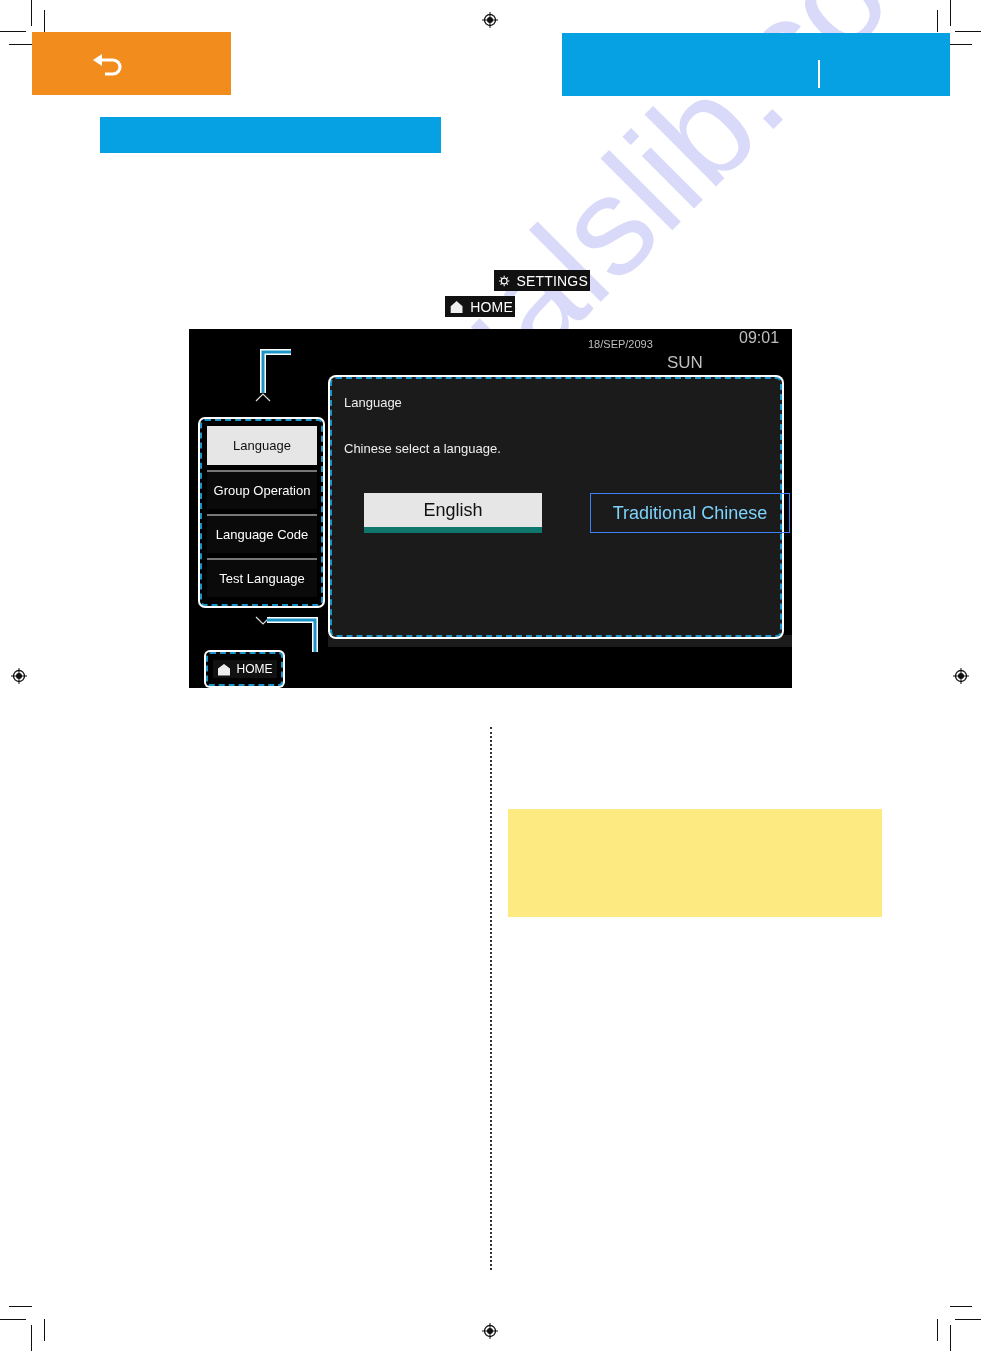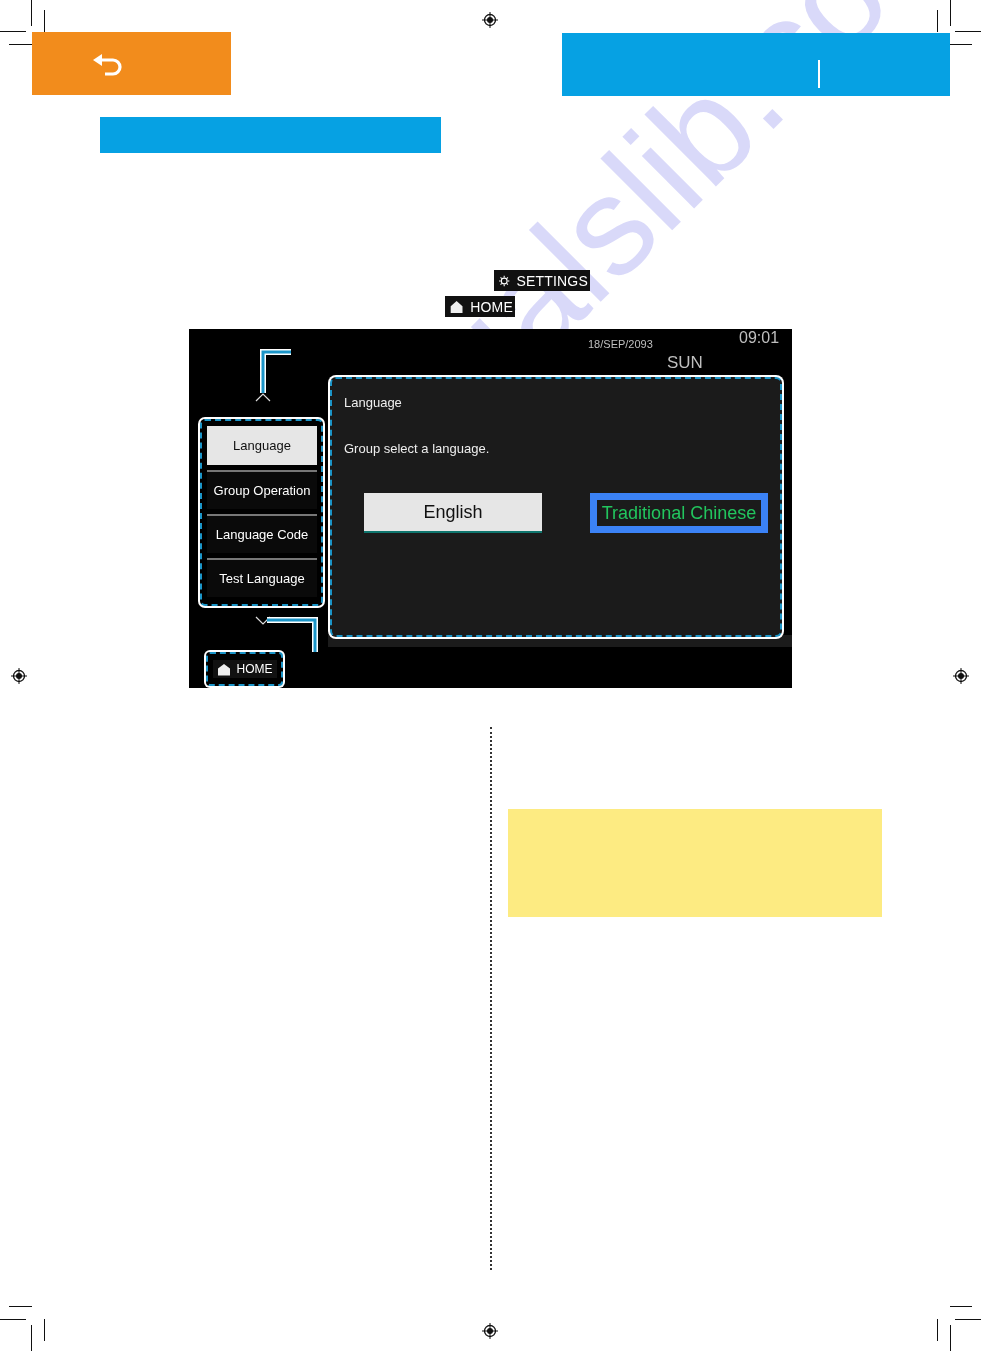--- a/index.html
+++ b/index.html
@@ -41,22 +41,22 @@
     .menu-frame { position:absolute; left: 9px; top: 88px; width: 127px; height: 191px; border-radius: 7px; background:#fff; padding: 2px; }
     .menu-frame-inner { width:100%; height:100%; border: 2px dashed #1b95c8; border-radius: 5px; background:#000; padding: 5px 4px 4px 5px; }
     .menu-item { width: 110px; height: 39px; display:flex; align-items:center; justify-content:center; font-size: 13px; color:#fff; background:#0a0a0a; border-top: 2px solid #777; margin-bottom: 5px; cursor:pointer; }
     .menu-item.active { background:#e6e6e6; color:#111; border-top: none; }
 
     .panel-frame { position:absolute; left: 139px; top: 46px; width: 456px; height: 264px; border-radius: 8px; background:#fff; padding: 2px; }
     .panel-inner { width:100%; height:100%; border: 2px dashed #1b95c8; border-radius: 6px; background:#1b1b1b; position:relative; }
     .panel-shadow { position:absolute; left: 139px; top: 306px; width: 464px; height: 12px; background:#1b1b1b; }
     .panel-title { position:absolute; left: 12px; top: 16px; font-size: 13px; color:#eee; }
     .panel-prompt { position:absolute; left: 12px; top: 62px; font-size: 13px; color:#eee; }
-    .btn-en { position:absolute; left: 32px; top: 114px; width: 178px; height: 40px; background:#e6e6e6; color:#111; font-size: 18px; display:flex; align-items:center; justify-content:center; cursor:pointer; border-bottom: 2px solid #0f766e; }
-    .btn-tc { position:absolute; left: 258px; top: 114px; width: 178px; height: 40px; border: 7px solid #3b82f6; color:#22c55e; font-size: 18px; display:flex; align-items:center; justify-content:center; cursor:pointer; }
+    .btn-en { position:absolute; left: 32px; top: 114px; width: 178px; height: 40px; background:#e6e6e6; color:#111; font-size: 18px; display:flex; align-items:center; justify-content:center; cursor:pointer; border-bottom: 6px solid #0f766e; }
+    .btn-tc { position:absolute; left: 258px; top: 114px; width: 200px; height: 40px; border: 1px solid #3b82f6; color:#7dd3fc; font-size: 18px; display:flex; align-items:center; justify-content:center; cursor:pointer; }
 
     .home-frame { position:absolute; left: 15px; top: 321px; width: 81px; height: 38px; background:#fff; border-radius: 6px; padding: 2px; }
     .home-frame-inner { width:100%; height:100%; border: 2px dashed #1b95c8; border-radius: 4px; background:#000; display:flex; align-items:center; justify-content:center; }
     .home-btn { background:#111; color:#fff; font-size: 12px; display:flex; align-items:center; padding: 2px 4px; cursor:pointer; }
     .home-btn .ico { width: 14px; height: 13px; margin-right: 6px; }
 
     .divider { left: 490px; top: 727px; width: 0; height: 543px; border-left: 2px dotted #333; }
     .note-box { left: 508px; top: 809px; width: 374px; height: 108px; background: #fdeb82; }
 
     .watermark { left: 200px; top: 520px; font-size: 140px; color: rgba(120,120,235,0.28); transform: rotate(-45deg); transform-origin: left top; white-space: nowrap; pointer-events: none; font-family: "Liberation Sans", sans-serif; }
@@ -179,21 +179,21 @@
   </svg>
   <svg class="callout-down" viewBox="0 0 54 38">
     <path d="M2 4 H50 V36" fill="none" stroke="#fff" stroke-width="6"></path>
     <path d="M2 4 H50 V36" fill="none" stroke="#1b95c8" stroke-width="3"></path>
   </svg>
 
   <div class="panel-shadow"></div>
   <div class="panel-frame">
     <div class="panel-inner">
       <span class="panel-title">Language</span>
-      <span class="panel-prompt">Group select a language.</span>
+      <span class="panel-prompt">Chinese select a language.</span>
       <div class="btn-en">English</div>
       <div class="btn-tc">Traditional Chinese</div>
     </div>
   </div>
 
   <div class="home-frame">
     <div class="home-frame-inner">
       <div class="home-btn">
         <svg class="ico" viewBox="0 0 14 13">
           <path d="M1 5.5 L7 1 L13 5.5 V12.5 H1 Z" fill="#eee"></path>

